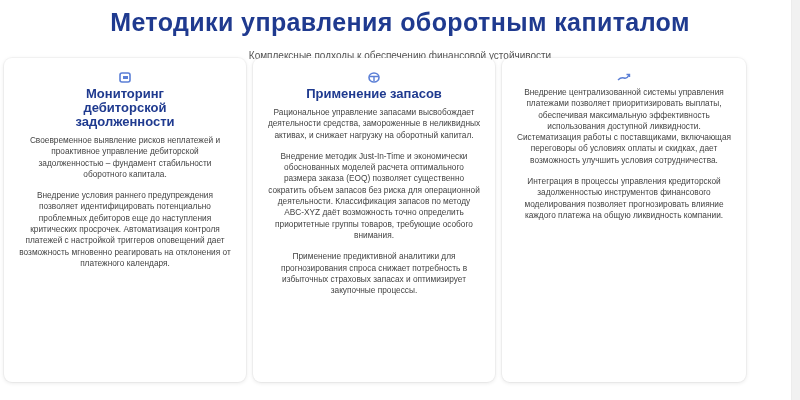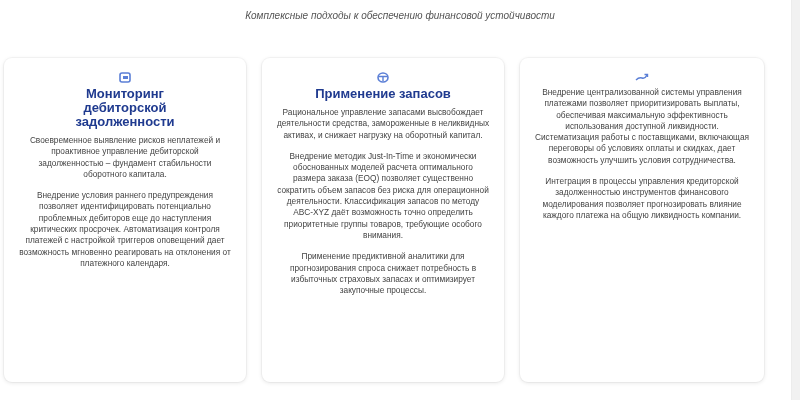--- a/index.html
+++ b/index.html
@@ -12,25 +12,25 @@
     .scrollbar {
       position: absolute; top: 0; right: 0; width: 8px; height: 400px;
       background: #f1f1f1; border-left: 1px solid #ececec;
     }
     .header { text-align: center; padding-top: 7px; }
     .title {
       margin: 0; font-size: 25px; font-weight: bold; color: #1f3a8f;
       letter-spacing: 0.4px; line-height: 30px;
     }
     .subtitle {
-      margin-top: 2px; font-size: 10px; color: #555; line-height: 14px; font-style: italic;
+      margin-top: 12px; font-size: 10px; color: #555; line-height: 14px;
     }
     .cards {
       position: absolute; top: 58px; left: 4px;
-      display: flex; gap: 16px;
+      display: flex; gap: 7px;
     }
     .card {
       width: 242px; height: 324px; box-sizing: border-box;
       background: #fff; border-radius: 8px;
       box-shadow: 0 1px 4px rgba(0,0,0,0.10), 0 0 0 1px rgba(0,0,0,0.03);
       text-align: center; padding: 11px 14px 0 14px;
     }
     .card:nth-child(3) { width: 244px; }
     .icon { height: 16px; display: flex; justify-content: center; align-items: center; margin-bottom: 2px; }
     .card-title {
@@ -41,20 +41,21 @@
     .para {
       margin: 0 0 10px 0; font-size: 8.3px; line-height: 11.3px; color: #444;
     }
   </style>
 </head>
 <body>
 
 <div class="scrollbar"></div>
 
 <div class="header">
+  <h1 class="title">Методики управления оборотным капиталом</h1>
   <div class="subtitle">Комплексные подходы к обеспечению финансовой устойчивости</div>
 </div>
 
 <div class="cards">
   <div class="card">
     <div class="icon">
       <svg width="12" height="11" viewBox="0 0 12 11">
         <rect x="1" y="1" width="10" height="9" rx="2" fill="none" stroke="#5b7fd6" stroke-width="1.6"></rect>
         <rect x="4" y="4" width="5" height="3" fill="#5b7fd6"></rect>
       </svg>

